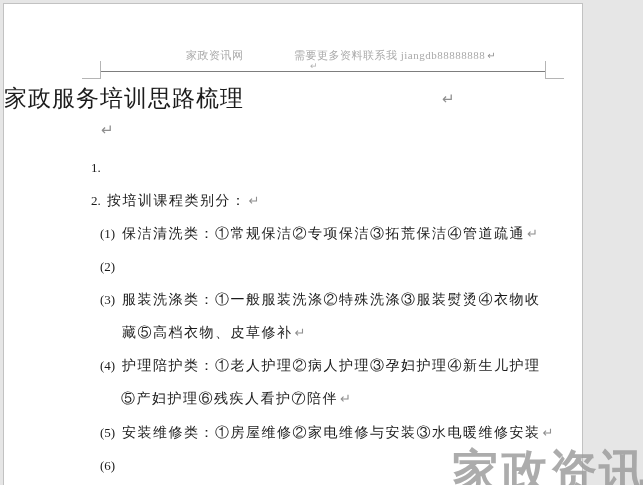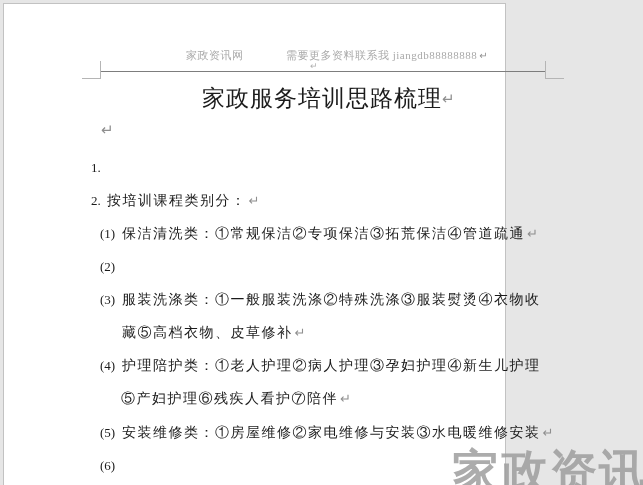--- a/index.html
+++ b/index.html
@@ -2,41 +2,41 @@
 <html><head>
 <meta charset="utf-8">
 <style>
   html,body { margin:0; padding:0; }
   body {
     width:643px; height:485px; overflow:hidden; position:relative;
     background:#e6e6e6;
     font-family:"Liberation Serif", serif;
   }
   .page {
-    position:absolute; left:3px; top:3px; width:503px; height:482px;
+    position:absolute; left:3px; top:3px; width:580px; height:482px;
     background:#ffffff; border:1px solid #c2c2c2; border-bottom:none;
     box-sizing:border-box;
   }
   
   .hdr-text {
     position:absolute; color:#a9a9a9; font-size:11px; line-height:13px;
     letter-spacing:0.5px; white-space:nowrap;
   }
   .hdr-left  { left:182px; top:45px; }
-  .hdr-right { left:282px; top:45px; }
+  .hdr-right { left:290px; top:45px; }
   .hdr-mini-pilcrow { position:absolute; left:306px; top:57px; font-size:9px; color:#b0b0b0; }
   .hdr-rule { position:absolute; left:96px; top:67px; width:445px; height:1px; background:#7d7d7d; }
   .mark { position:absolute; background:#b5b5b5; }
   .mark-left-v  { left:96px;  top:57px; width:1px;  height:18px; }
   .mark-left-h  { left:78px;  top:74px; width:19px; height:1px;  }
   .mark-right-v { left:541px; top:57px; width:1px;  height:18px; }
   .mark-right-h { left:541px; top:74px; width:19px; height:1px;  }
   
   .title-line {
-    position:absolute; left:0; top:79px; width:636px; text-align:center;
+    position:absolute; left:0; top:79px; width:636px; text-align:left;
     font-size:23px; letter-spacing:1px; color:#1b1b1b; white-space:nowrap; z-index:2;
   }
   .title-pilcrow { position:absolute; left:438px; top:86px; font-size:15px; color:#8f8f8f; z-index:2; }
   .empty-para-pilcrow { position:absolute; left:97px; top:117px; font-size:15px; color:#8f8f8f; z-index:2; }
   
   .row {
     position:absolute; left:0; width:636px; height:18px;
     font-size:14px; letter-spacing:1.5px; color:#1b1b1b; white-space:nowrap; z-index:2;
   }
   .row .marker { position:absolute; top:1px; font-size:13px; letter-spacing:0; }

